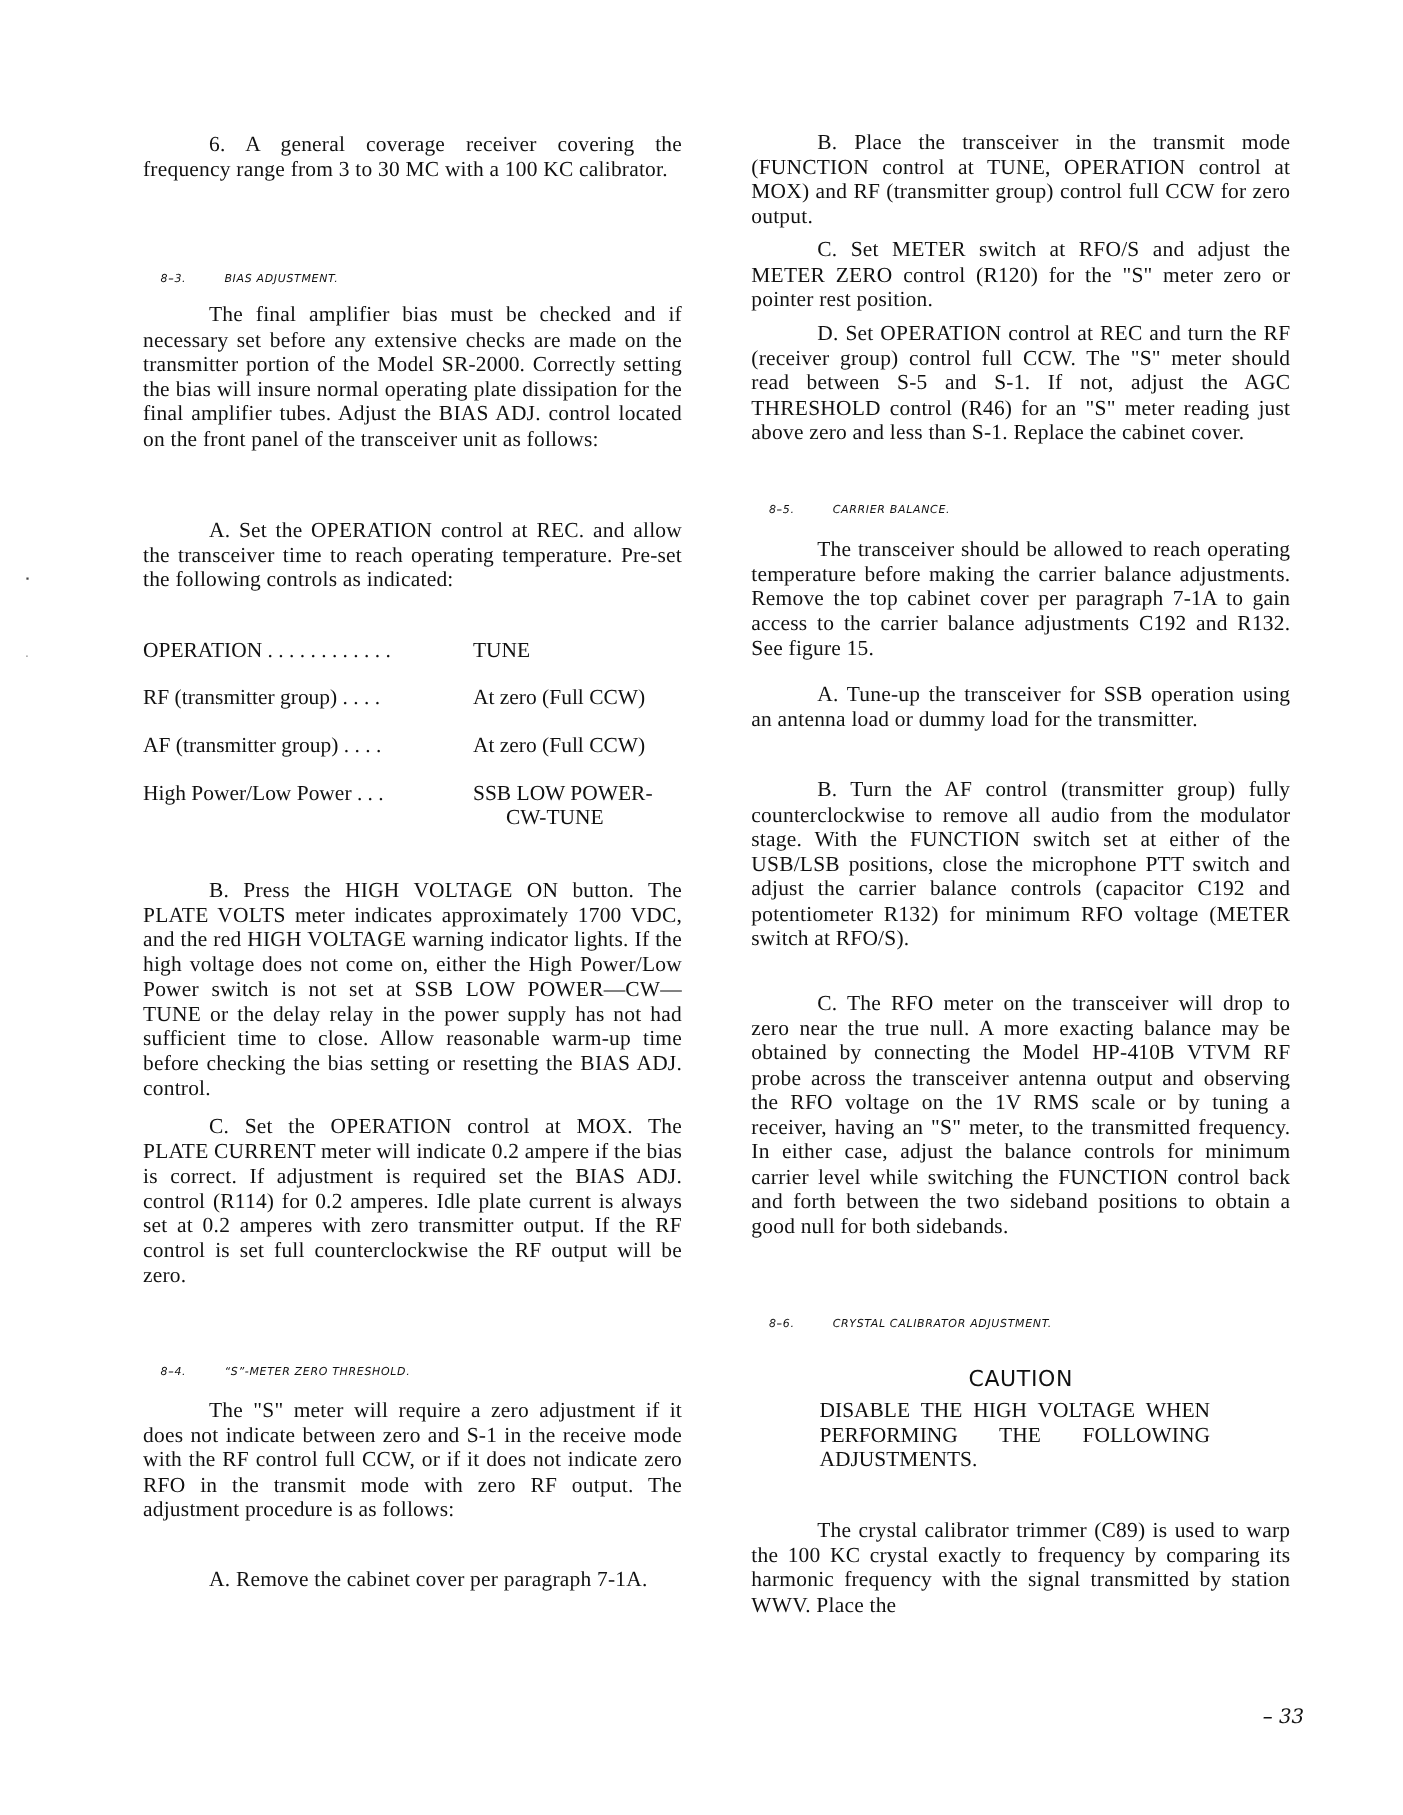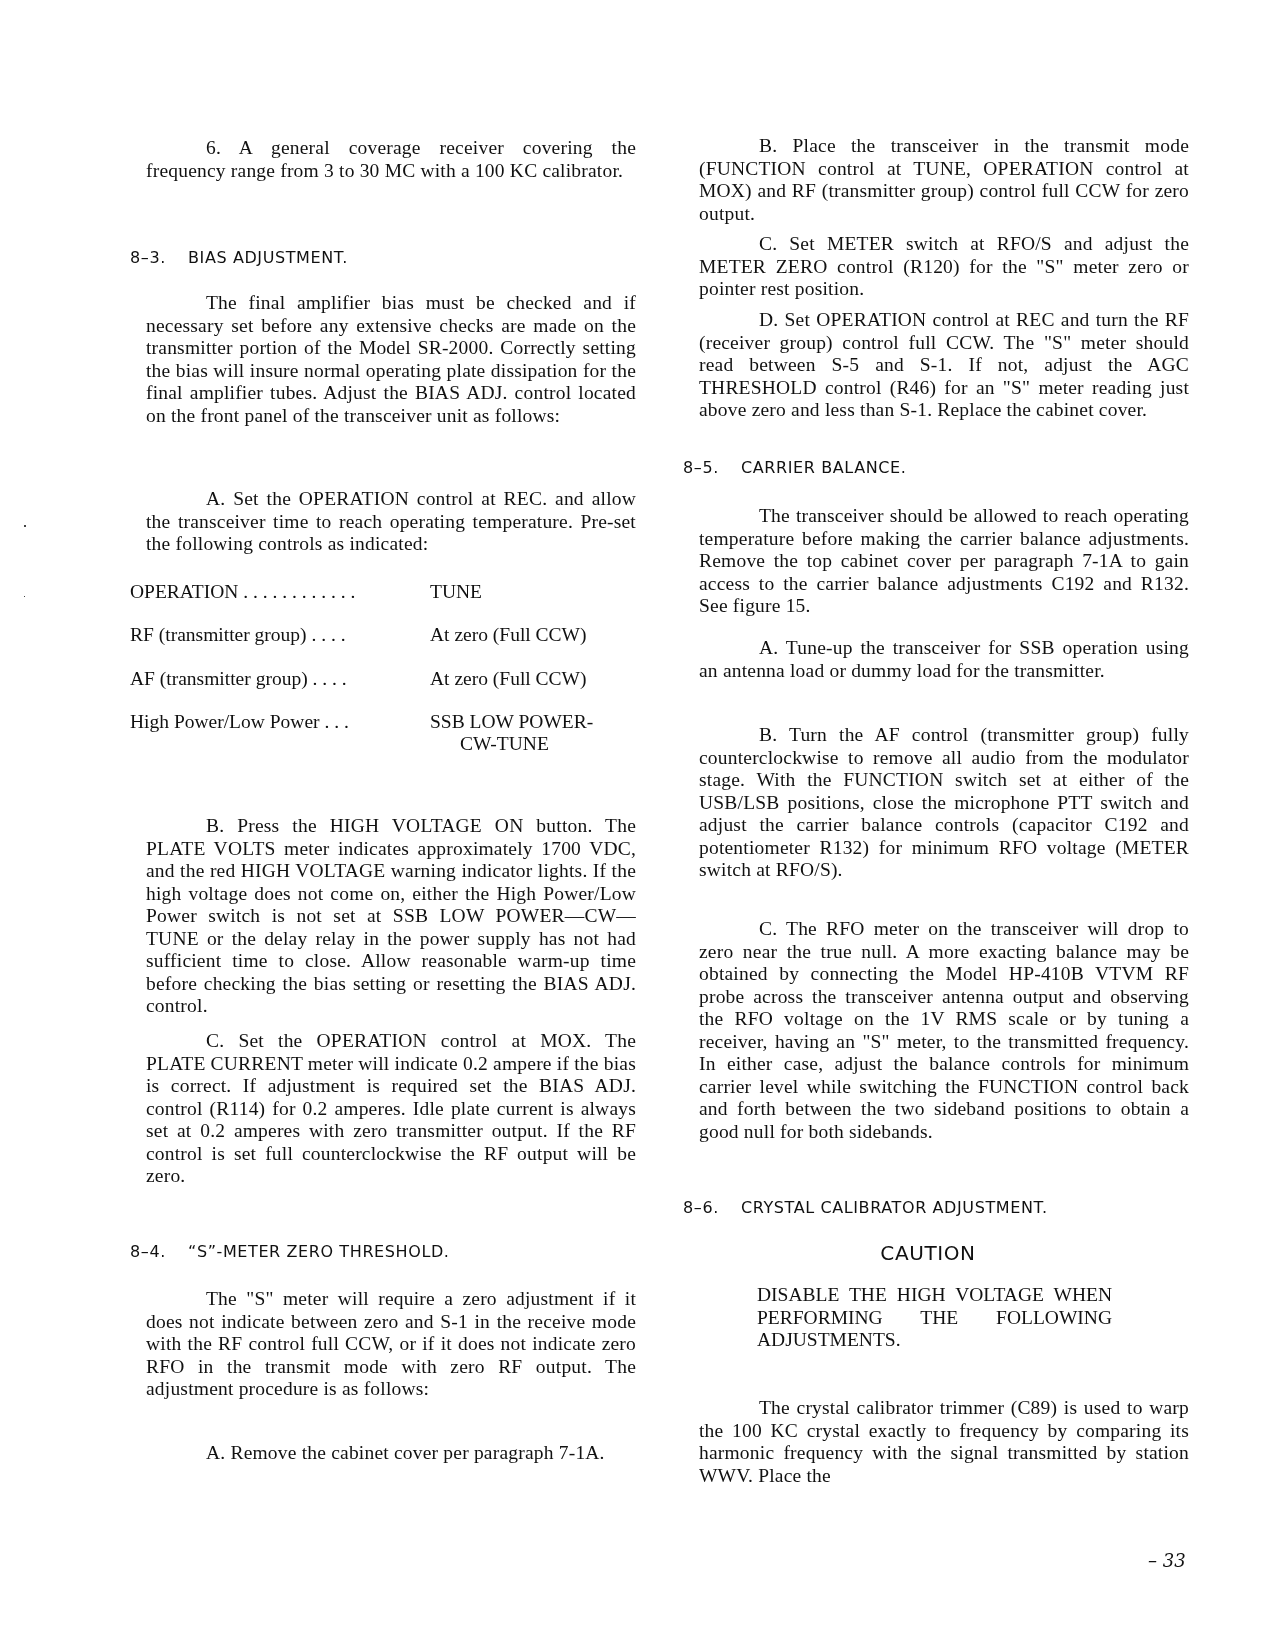--- a/index.html
+++ b/index.html
@@ -4,44 +4,45 @@
 <style>
   html, body { margin: 0; padding: 0; background: #ffffff; }
   body { width: 1275px; height: 1650px; position: relative; overflow: hidden; color: #111; }
   .page { position: absolute; left: 0; top: 0; width: 1275px; height: 1650px; }
   .col { position: absolute; top: 0; width: 490px; }
   .col-left { left: 130px; }
   .col-right { left: 683px; }
   .body-text {
     font-family: "Liberation Serif", "DejaVu Serif", serif;
     font-size: 19.5px; line-height: 22.5px; text-align: justify;
-    margin: 16px; position: absolute; left: 0; width: 490px;
+    margin: 0; position: absolute; left: 0; width: 490px;
     letter-spacing: 0.2px;
   }
   .body-text.indent { text-indent: 60px; }
   .heading {
     font-family: "DejaVu Sans", "Liberation Sans", sans-serif;
-    font-size: 16px; letter-spacing: 0.6px; position: absolute; left: 0;
+    font-size: 10px; letter-spacing: 0.6px; position: absolute; left: 16px;
     white-space: nowrap;
+    font-style: italic;
   }
   .heading .num { display: inline-block; width: 58px; }
   .ctl-row {
     position: absolute; left: 0; width: 490px;
     font-family: "Liberation Serif", "DejaVu Serif", serif; font-size: 19.5px; line-height: 22.5px;
   }
   .ctl-row .ctl-name { position: absolute; left: 0; white-space: nowrap; }
   .ctl-row .ctl-value { position: absolute; left: 300px; white-space: nowrap; }
   .caution-title {
     position: absolute; left: 0; width: 490px; text-align: center;
     font-family: "DejaVu Sans", "Liberation Sans", sans-serif; font-size: 20px; letter-spacing: 0.6px;
   }
   .caution-text {
     position: absolute; left: 62px; width: 355px; text-align: justify; text-align-last: left;
     font-family: "Liberation Serif", "DejaVu Serif", serif; font-size: 19.5px; line-height: 22.5px;
-    margin: 12px;
+    margin: 0;
   }
   .page-number {
     position: absolute; left: 1148px; top: 1550px;
     font-family: "DejaVu Serif", "Liberation Serif", serif; font-size: 18px; font-style: italic;
   }
   .speck { position: absolute; width: 2px; height: 2px; background: #444; }
 </style>
 </head>
 <body>
 

